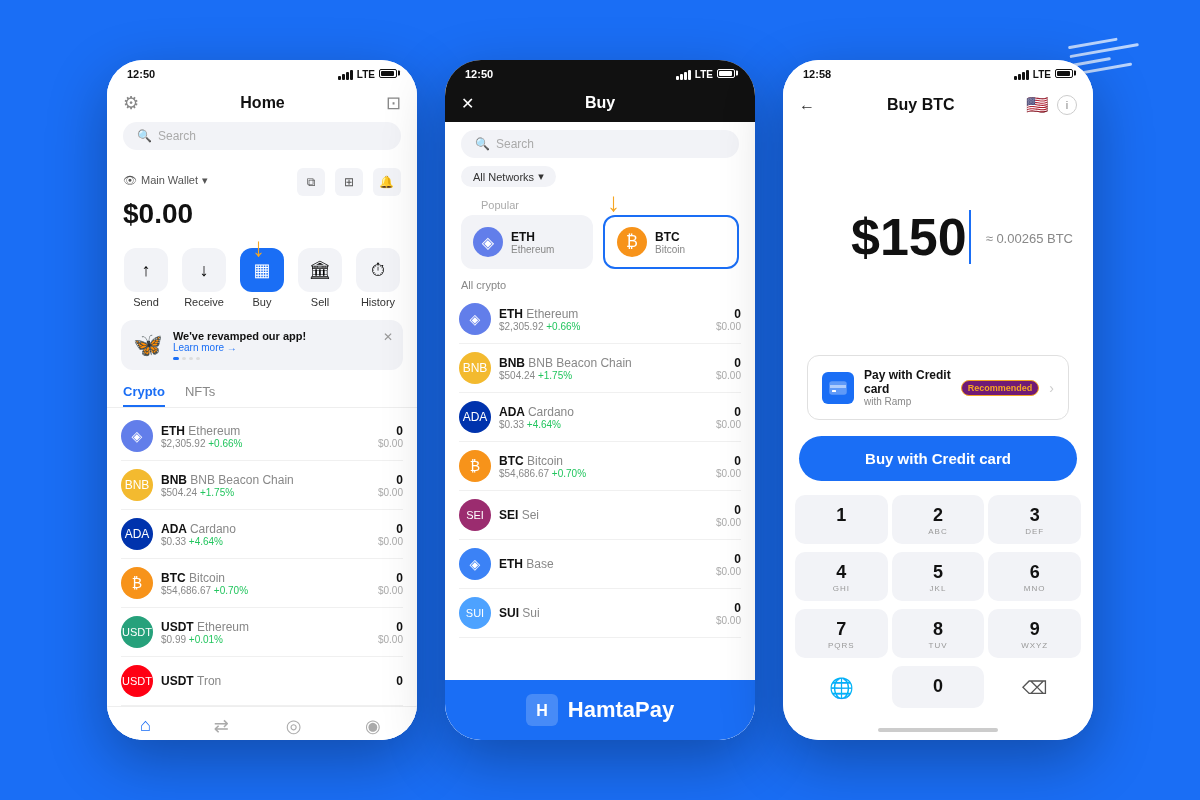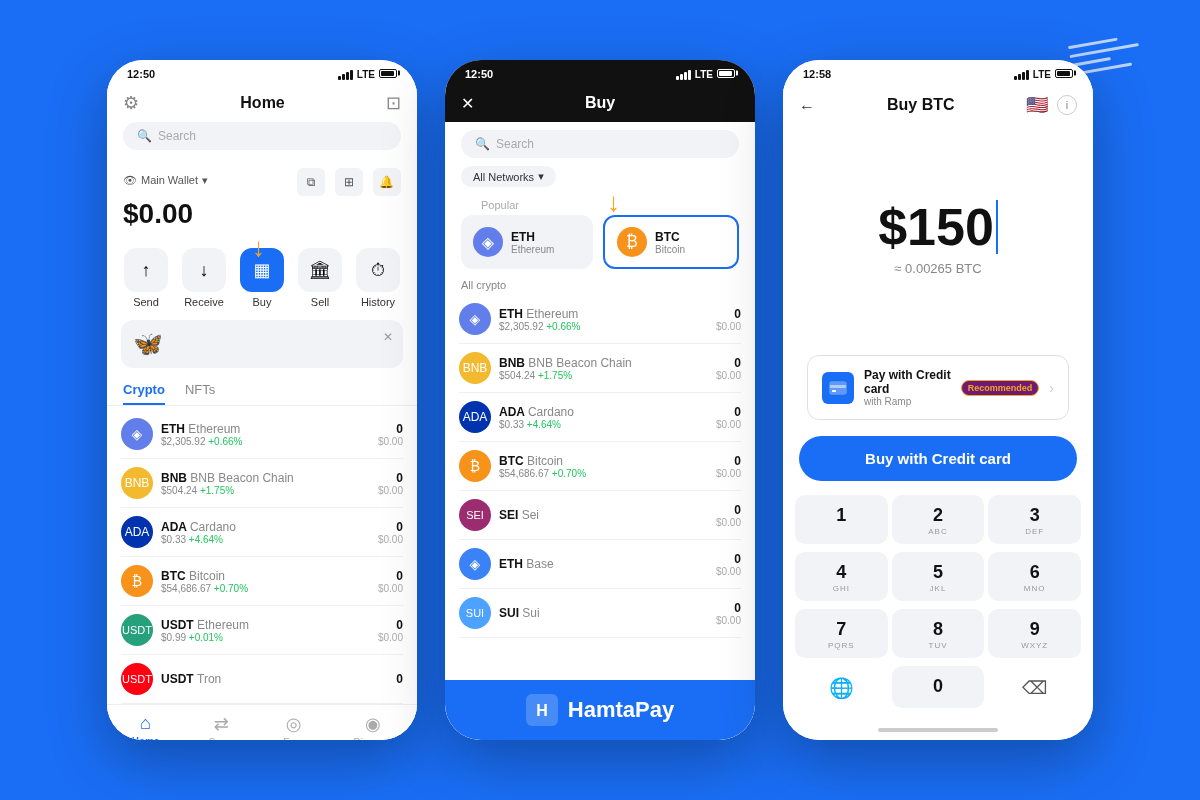--- a/index.html
+++ b/index.html
@@ -391,24 +391,25 @@
       border-radius: 50%;
       display: flex; align-items: center; justify-content: center;
       font-size: 11px;
       color: #888;
       cursor: pointer;
     }
 
     .amount-display {
       flex: 1;
       display: flex;
-      flex-direction: column;
-      align-items: center;
-      justify-content: center;
+      flex-direction: row;
+      align-items: center;
+      justify-content: space-between;
       padding: 20px;
+      margin-left: 48px;
     }
     .amount-big {
       font-size: 52px;
       font-weight: 700;
       color: #111;
       display: flex;
       align-items: center;
     }
     .cursor-blink {
       width: 2px; height: 54px;
@@ -619,20 +620,30 @@
           </div>
           <div class="action-btn">
             <div class="action-btn-icon">⏱</div>
             <span class="action-btn-label">History</span>
           </div>
         </div>
       </div>
 
       <div class="banner">
         <div class="banner-emoji">🦋</div>
+        <div>
+          <div class="banner-text">We've revamped our app!</div>
+          <div class="banner-link">Learn more →</div>
+          <div style="display:flex;gap:3px;margin-top:4px;">
+            <div style="width:6px;height:3px;background:#1a6ef5;border-radius:2px;"></div>
+            <div style="width:4px;height:3px;background:#ddd;border-radius:50%;"></div>
+            <div style="width:4px;height:3px;background:#ddd;border-radius:50%;"></div>
+            <div style="width:4px;height:3px;background:#ddd;border-radius:50%;"></div>
+          </div>
+        </div>
         <div class="banner-close">✕</div>
       </div>
 
       <div class="tabs-row">
         <div class="tab-item active">Crypto</div>
         <div class="tab-item">NFTs</div>
       </div>
 
       <div class="crypto-list">
         <div class="crypto-item">

